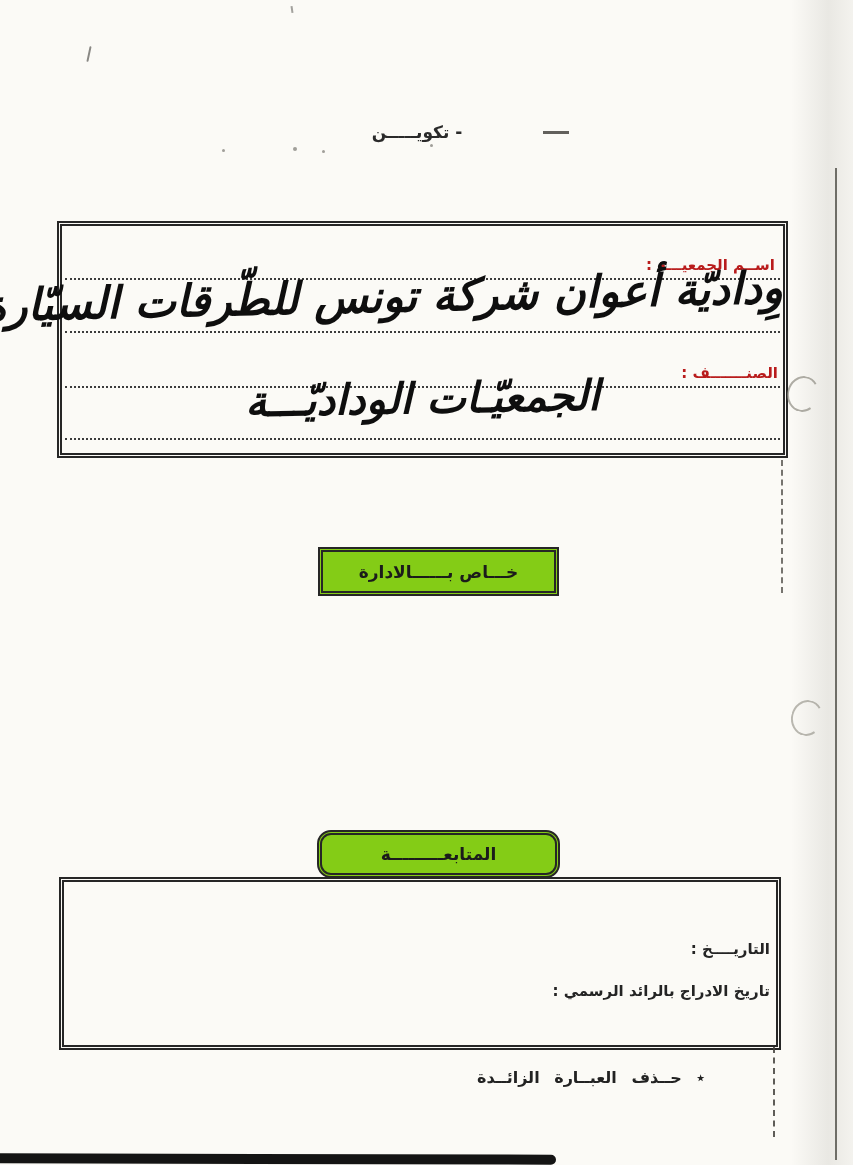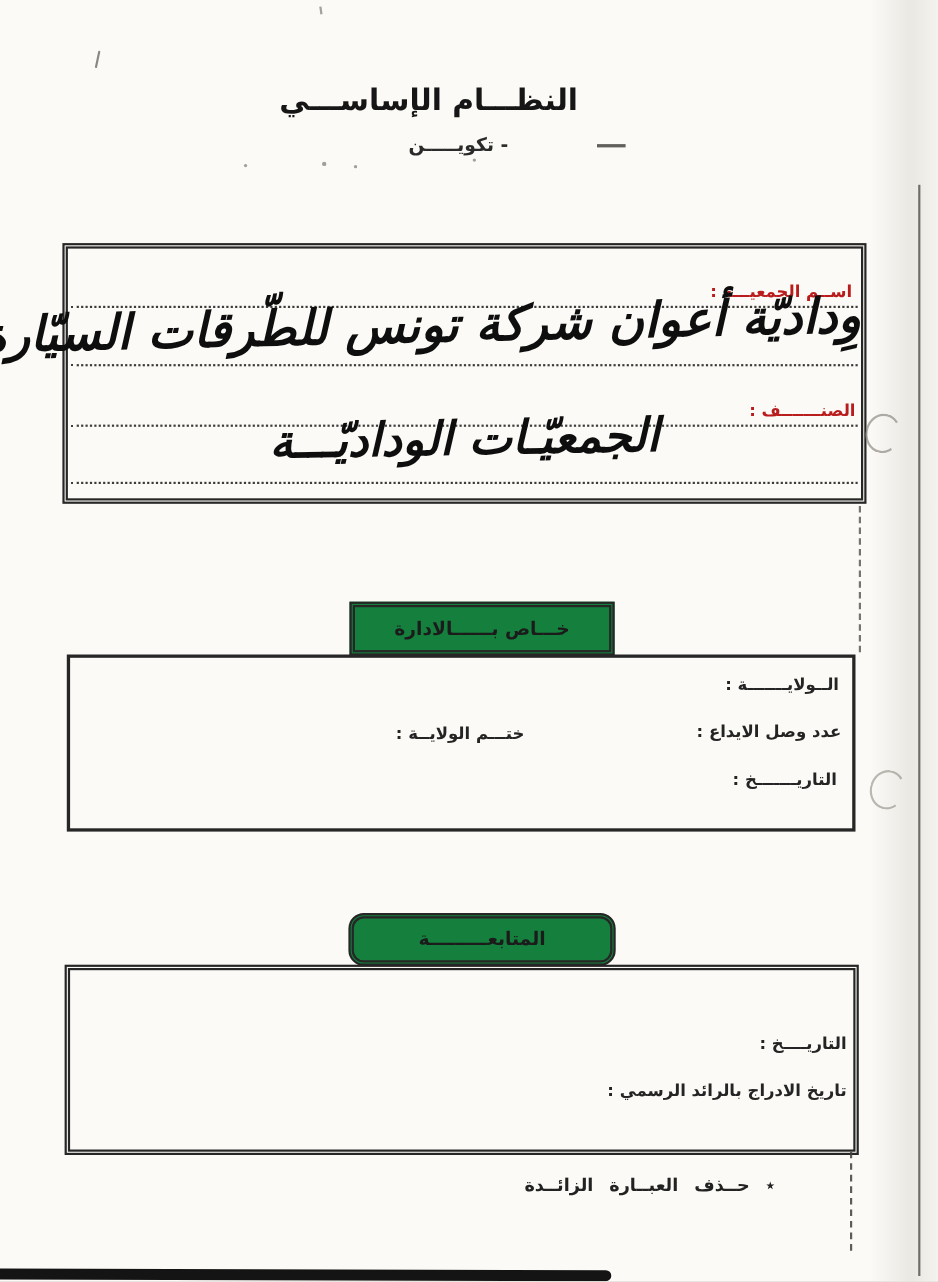--- a/index.html
+++ b/index.html
@@ -45,21 +45,21 @@
     left:0;width:100%;text-align:center;white-space:nowrap;
     font-style:italic;font-weight:bold;color:#0e0e0e;line-height:1.1;
   }
   .callig1{top:46px;font-size:44px;transform:rotate(-1.3deg);}
   .callig2{top:150px;font-size:42px;transform:rotate(-1deg);}
 
   
   .hdrbox{
     border:5px double #262626;box-sizing:border-box;
     display:flex;align-items:center;justify-content:center;
-    font-size:17px;font-weight:bold;background:#15803d;
+    font-size:17px;font-weight:bold;background:#84cc16;
   }
   .admin-hdr{top:547px;left:318px;width:241px;height:49px;}
   .follow-hdr{top:830px;left:317px;width:243px;height:48px;border-radius:14px;}
 
   
   .adminbox{
     top:595px;left:61px;width:717px;height:161px;
     border:3px solid #262626;box-sizing:border-box;
   }
   .row{position:absolute;font-size:15px;font-weight:bold;white-space:nowrap;color:#242424;}
@@ -94,47 +94,40 @@
   .cr2{top:700px;left:791px;opacity:.6;}
   .bottom-bar{top:1154px;left:0;width:556px;height:10px;background:#141414;border-radius:0 5px 5px 0;transform:rotate(.15deg);}
   .mark1{top:46px;left:88px;width:2px;height:16px;background:#3e3c38;opacity:.6;transform:rotate(12deg);border-radius:2px;}
   .mark2{top:6px;left:291px;width:2px;height:7px;background:#4a4844;opacity:.5;transform:rotate(-8deg);}
 </style>
 </head>
 <body>
 
 <div class="page">
 
-  <div class="abs title">النظـــام الإساســـي</div>
   <div class="abs subtitle">- تكويـــــن</div>
   <div class="abs long-dash"></div>
   <div class="abs speck" style="top:147px;left:293px;width:4px;height:4px;"></div>
   <div class="abs speck" style="top:150px;left:322px;width:3px;height:3px;"></div>
   <div class="abs speck" style="top:144px;left:430px;width:3px;height:3px;"></div>
   <div class="abs speck" style="top:149px;left:222px;width:3px;height:3px;"></div>
 
   <div class="abs bigbox">
     <div class="dotline dl1"></div>
     <div class="dotline dl2"></div>
     <div class="dotline dl3"></div>
     <div class="dotline dl4"></div>
     <div class="abs fieldlabel name-label">اســم الجمعيـــة :</div>
     <div class="abs callig callig1">وِداديّة أعوان شركة تونس للطّرقات السيّارة</div>
     <div class="abs fieldlabel cat-label">الصنـــــــف :</div>
     <div class="abs callig callig2">الجمعيّـات الوداديّـــة</div>
   </div>
 
   <div class="abs hdrbox admin-hdr">
     <span>خـــاص بــــــالادارة</span>
-  </div>
-  <div class="abs adminbox">
-    <div class="row r-wilaya">الــولايـــــــة :</div>
-    <div class="row r-receipt">عدد وصل الايداع :</div>
-    <div class="row r-seal">ختـــم الولايــة :</div>
-    <div class="row r-adate">التاريـــــــخ :</div>
   </div>
 
   <div class="abs hdrbox follow-hdr">
     <span>المتابعـــــــــة</span>
   </div>
   <div class="abs followbox">
     <div class="row r-fdate">التاريــــخ :</div>
     <div class="row r-gazette">تاريخ الادراج بالرائد الرسمي :</div>
   </div>
 

